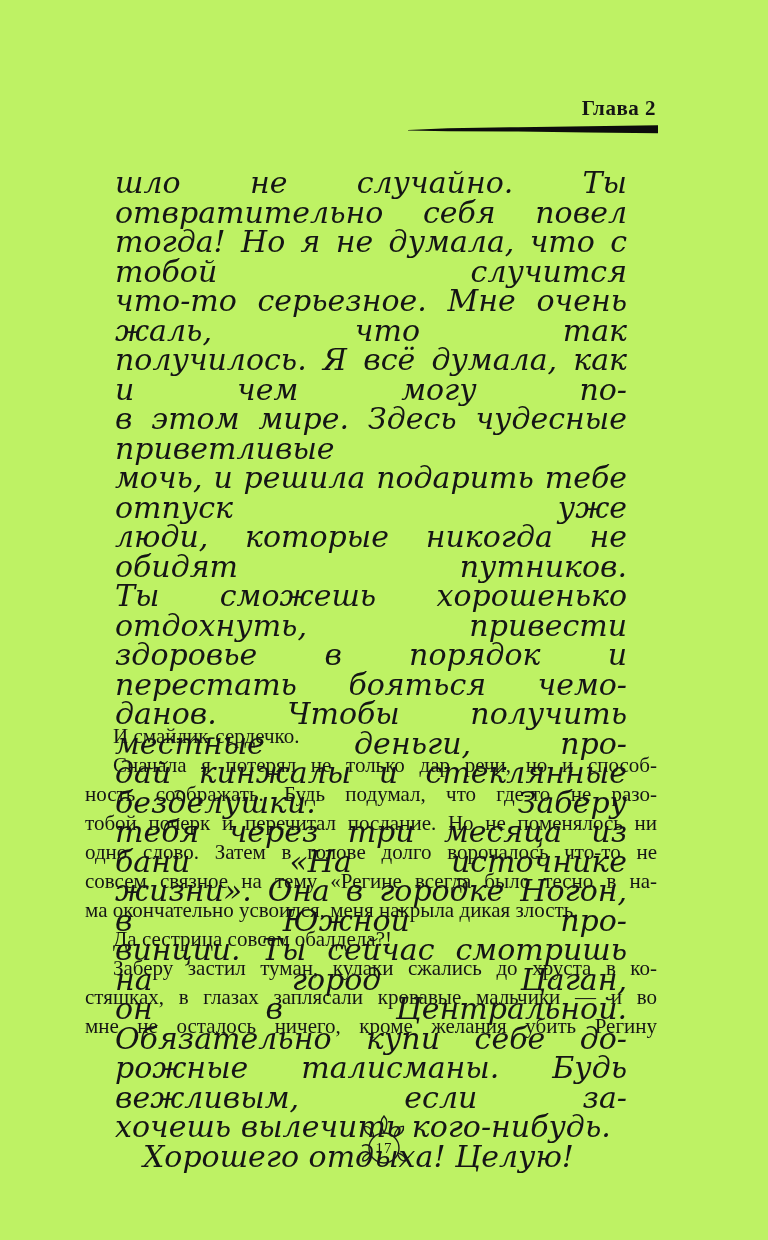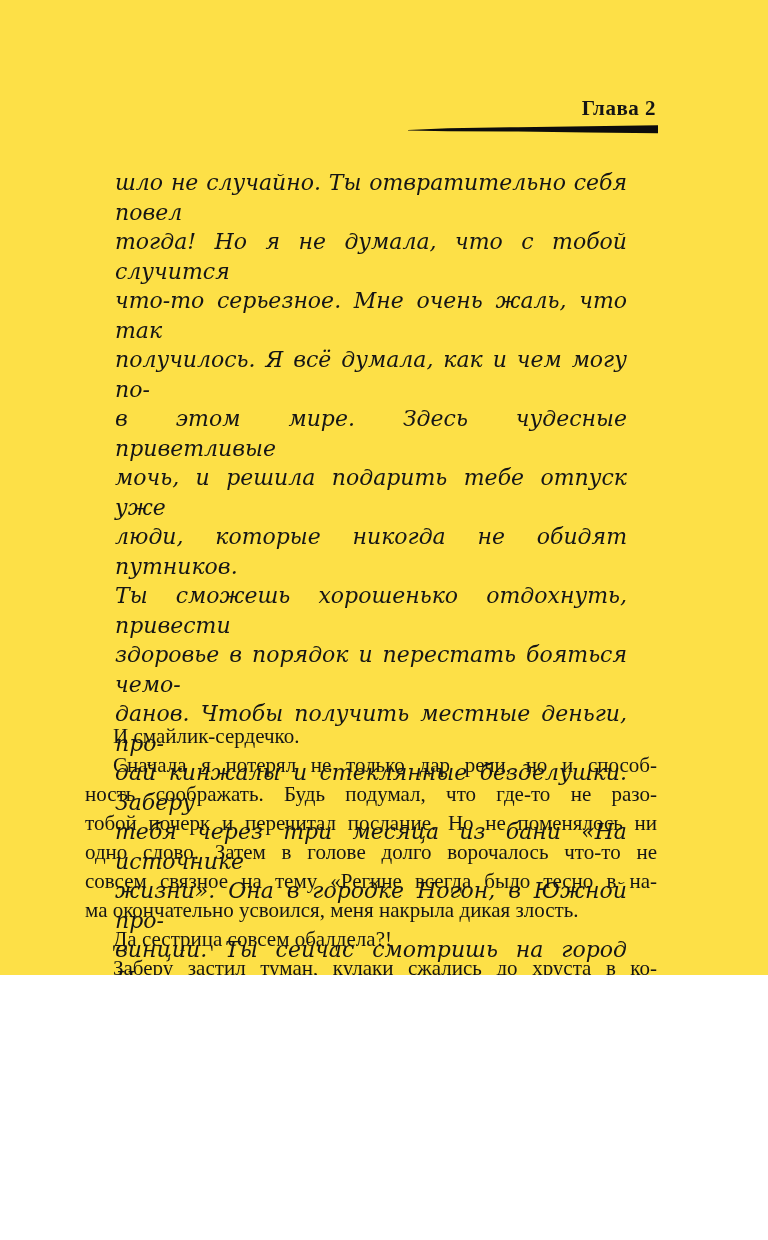--- a/index.html
+++ b/index.html
@@ -2,31 +2,31 @@
 <html><head>
 <meta charset="utf-8">
 <style>
   html, body { margin: 0; padding: 0; }
   body {
     width: 768px; height: 1240px;
     background: #ffffff;
     color: #151515;
     font-family: "Liberation Serif", "DejaVu Serif", serif;
   }
-  .page { position: relative; width: 768px; height: 975px; overflow: hidden; background: #fde047; }
+  .page { position: relative; width: 768px; height: 1240px; overflow: hidden; background: #bef264; }
 
   .chapter-header {
     position: absolute; top: 96px; right: 112px;
     font-size: 21px; font-weight: bold; letter-spacing: 0.5px;
   }
   .chapter-rule { position: absolute; top: 123px; right: 110px; width: 250px; height: 14px; }
 
   .letter-block {
     position: absolute; top: 168px; left: 115px; width: 512px;
-    font-size: 22px; font-style: italic; line-height: 29.5px;
+    font-size: 30px; font-style: italic; line-height: 29.5px;
     font-family: "DejaVu Serif", "Liberation Serif", serif;
   }
   .body-block {
     position: absolute; top: 722px; left: 85px; width: 572px;
     font-size: 21px; line-height: 29px;
   }
 
   .jline { text-align: justify; text-align-last: justify; }
   .lline { text-align: left; }
   .indent { text-indent: 28px; }

